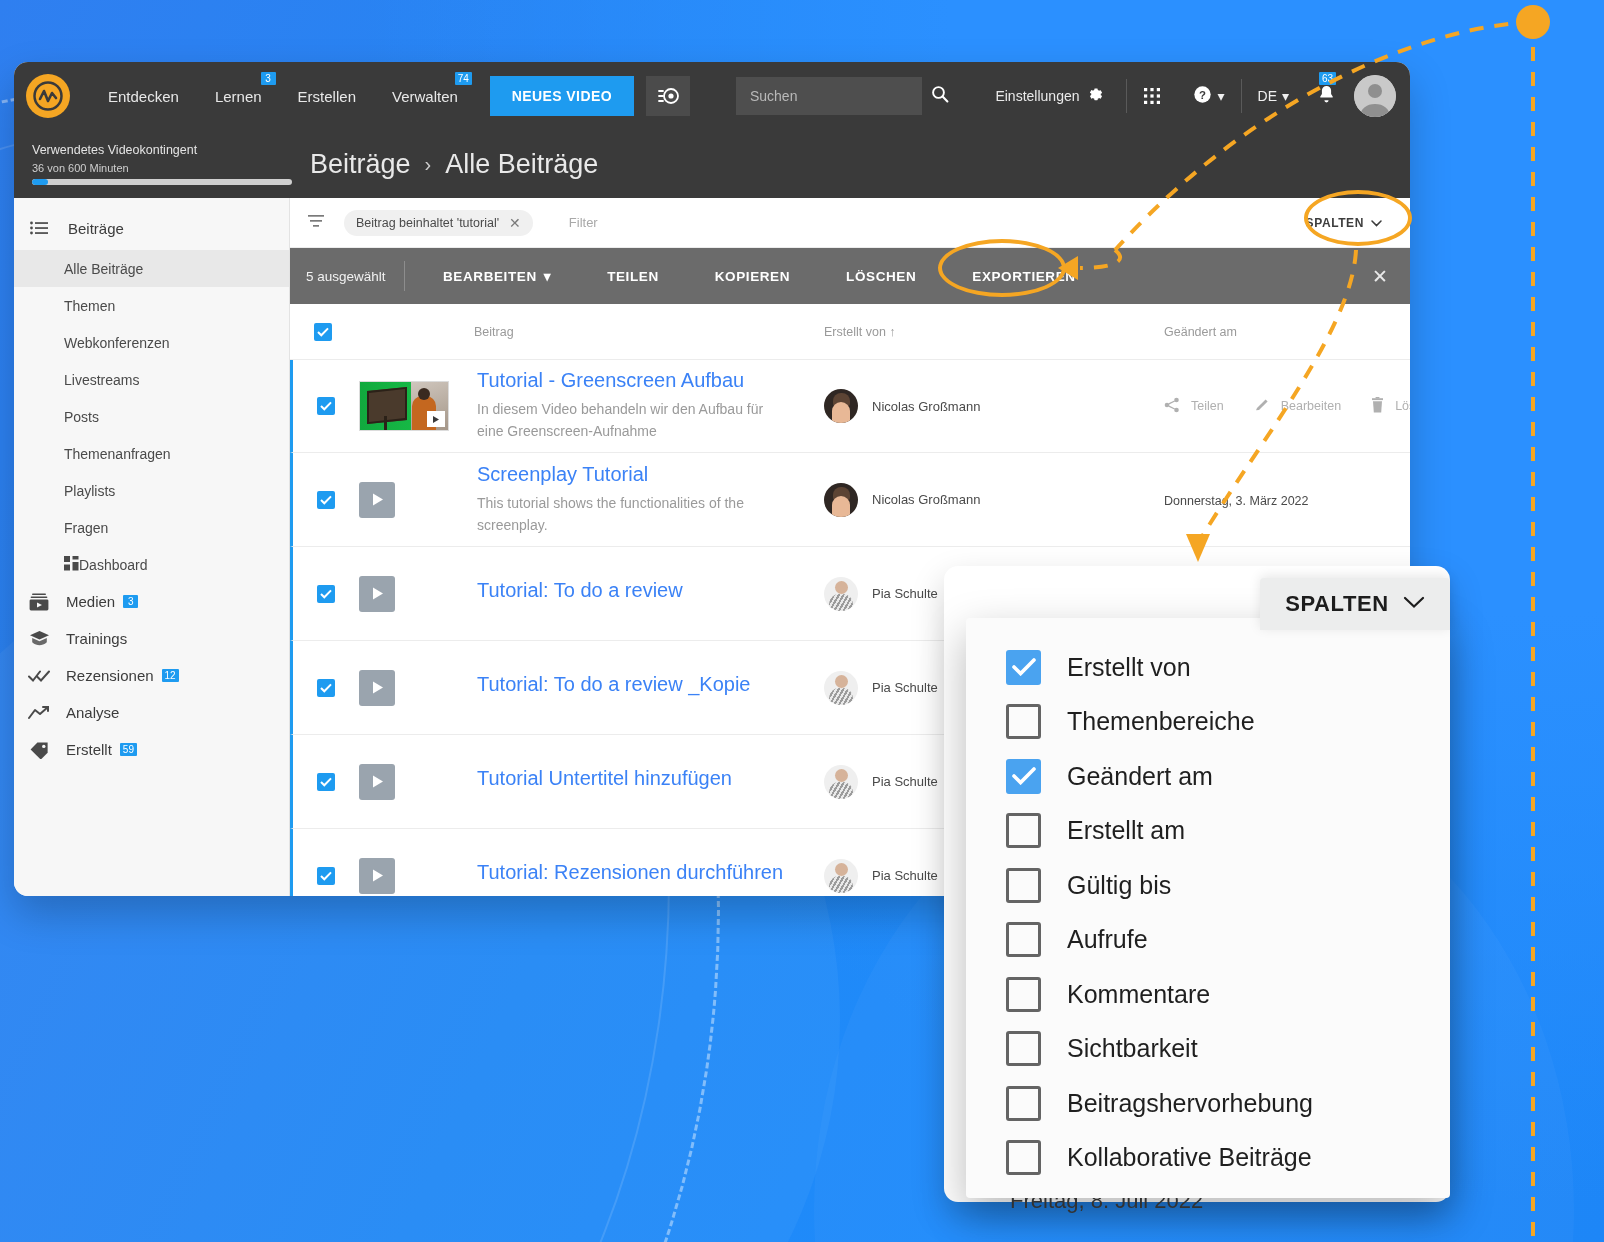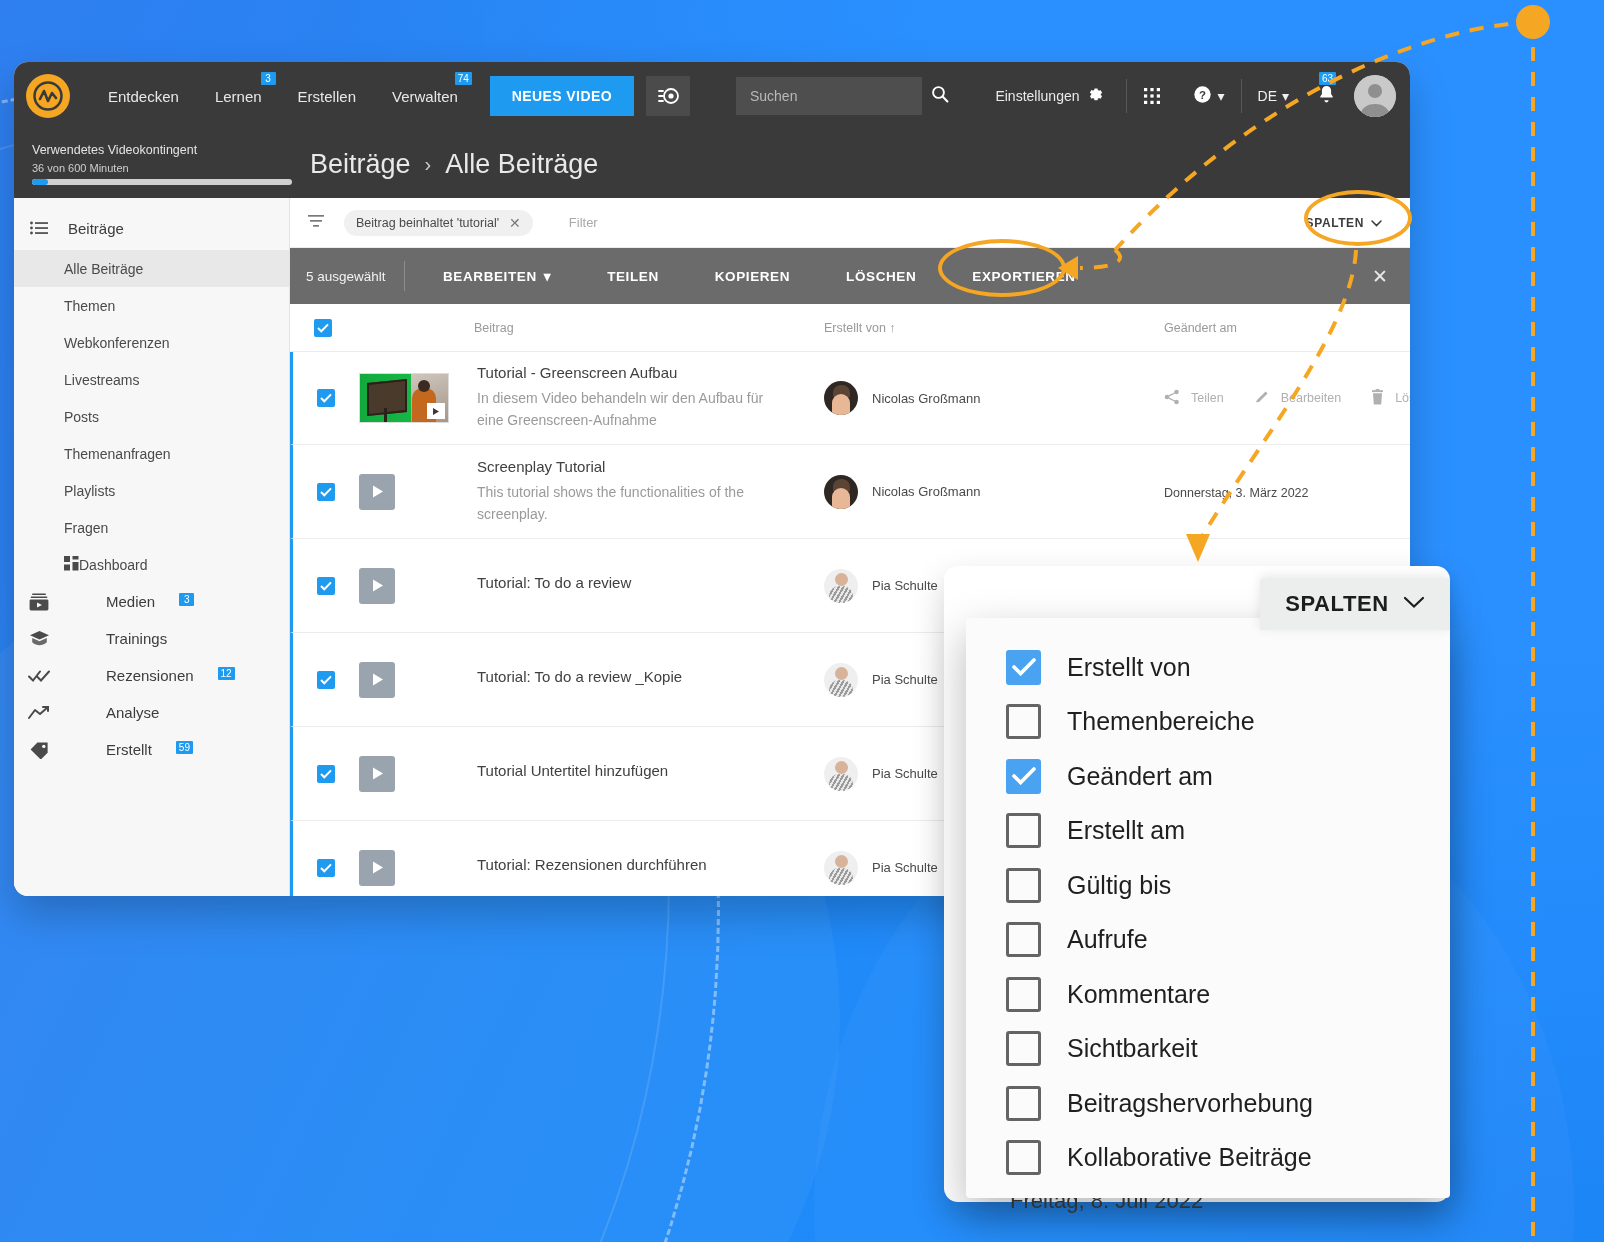--- a/index.html
+++ b/index.html
@@ -247,21 +247,21 @@
   }
   .side-item.active { background: #e8e8e8; }
   .side-item.with-icon { padding-left: 50px; }
   .side-row {
     height: 37px;
     display: flex; align-items: center;
     padding-left: 14px; gap: 16px;
     font-size: 15px; color: #3c3c3c;
     cursor: pointer;
   }
-  .side-row .lbl { display: flex; align-items: flex-start; gap: 24px; margin-left: 40px; }
+  .side-row .lbl { display: flex; align-items: center; gap: 8px; }
   .sbadge {
     background: #1e9bf0; color: #fff;
     font-size: 10px; line-height: 13px;
     padding: 0 3px; min-width: 15px;
     text-align: center; border-radius: 1px;
   }
   .sicon { width: 22px; display: flex; justify-content: center; flex: none; }
 
   .content { flex: 1; background: #fff; position: relative; overflow: hidden; }
 
@@ -314,21 +314,21 @@
     display: flex; align-items: center; gap: 7px;
     white-space: nowrap;
   }
   .sel-close {
     margin-left: auto; margin-right: 22px;
     font-size: 19px; color: #e9e9e9; cursor: pointer;
   }
 
   
   .thead {
-    height: 48px;
+    height: 56px;
     display: flex; align-items: center;
     font-size: 12.5px; color: #9a9a9a;
     border-bottom: 1px solid #ececec;
   }
   .c-check { width: 66px; display: flex; justify-content: center; flex: none; }
   .c-thumb { width: 118px; flex: none; }
   .c-title { flex: 1; padding-right: 10px; }
   .c-author { width: 340px; flex: none; }
   .c-mod    { width: 246px; flex: none; }
 
@@ -385,21 +385,21 @@
     position: absolute; right: 3px; bottom: 3px;
     width: 18px; height: 16px;
     background: #fff;
     display: flex; align-items: center; justify-content: center;
   }
   .play-tile {
     width: 36px; height: 36px; border-radius: 3px;
     background: #9aa4ae;
     display: flex; align-items: center; justify-content: center;
   }
-  .r-title { font-size: 15px; color: #404040; margin-bottom: 7px; }
+  .r-title { font-size: 20px; color: #3b82f6; margin-bottom: 7px; }
   .r-desc  { font-size: 14px; color: #9a9a9a; line-height: 1.55; max-width: 290px; }
   .authcell { display: flex; align-items: center; gap: 14px; }
   .av {
     width: 34px; height: 34px; border-radius: 50%;
     overflow: hidden; flex: none;
     background: #ddd;
     position: relative;
   }
   .av.male { background: #2f2723; }
   .av.male::before {

